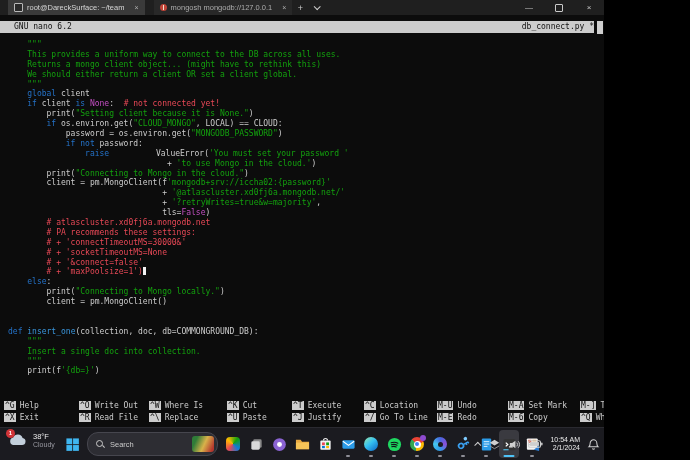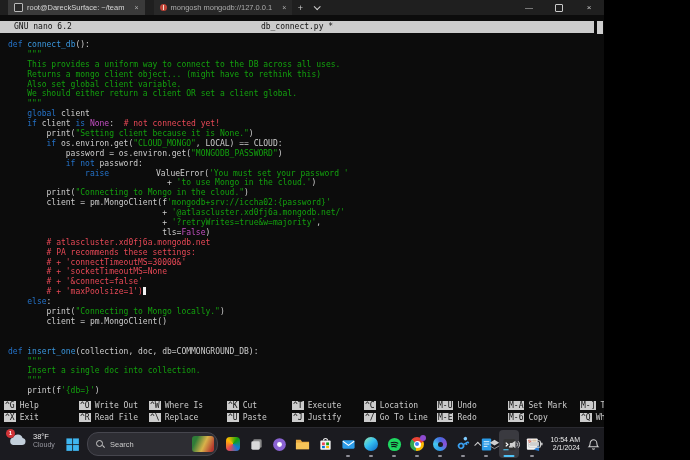--- a/index.html
+++ b/index.html
@@ -20,21 +20,21 @@
   .chev{display:inline-block;width:4px;height:4px;border-right:1px solid #cfcfcf;border-bottom:1px solid #cfcfcf;}
   .chev.down{transform:rotate(45deg) translateY(-1px);}
   .chev.up{transform:rotate(-135deg) translateY(-1px);}
   .wincontrols{margin-left:auto;display:flex;}
   .winbtn{width:30px;display:flex;align-items:center;justify-content:center;color:#c9c9c9;font-size:8px;}
   .winbtn .maxbox{width:6px;height:6px;border:1px solid #c9c9c9;border-radius:1px;}
   
   .nano-header{position:absolute;top:21px;left:0;right:10px;height:12px;background:#cccccc;color:#111;
     font-size:8px;line-height:12px;padding-left:34px;}
   .nano-version{position:absolute;left:14px;}
-  .nano-file{position:absolute;left:0;right:0;text-align:center;}
+  .nano-file{position:absolute;left:0;right:0;text-align:right;}
   .scroll-thumb{position:absolute;top:21px;right:1px;width:6px;height:13px;background:#cfcfcf;}
   .code{position:absolute;top:40px;left:8px;right:12px;}
   .line{height:9.9px;line-height:9.9px;font-size:8px;white-space:pre;}
   .cursor{display:inline-block;width:3px;height:8px;background:#f2f2f2;vertical-align:-1px;}
   .shortcuts{position:absolute;left:4px;right:0;top:399px;display:grid;grid-template-rows:12px 12px;grid-auto-flow:column;
     grid-template-columns:75px 70px 78px 65px 72px 73px 71px 72px auto;}
   .sc{display:flex;align-items:center;gap:4px;font-size:8px;color:#cccccc;white-space:nowrap;}
   .sc .key{background:#cccccc;color:#0c0c0c;padding:0 1px;}
   
   .taskbar{position:absolute;left:0;right:0;bottom:0;height:32px;background:#1b1b20;border-top:1px solid #2a2a30;
@@ -103,25 +103,23 @@
     </div>
   </div>
 
   <div class="nano-header">
     <span class="nano-version">GNU nano 6.2</span>
     <span class="nano-file">db_connect.py *</span>
   </div>
   <div class="scroll-thumb"></div>
 
   <div class="code" id="code">
-      <div class="line"><span style="color: rgb(36, 114, 200);">def</span><span style="color: rgb(204, 204, 204);"> </span><span style="color: rgb(58, 150, 221);">connect_db</span><span style="color: rgb(204, 204, 204);">():</span></div>
       <div class="line"><span style="color: rgb(19, 161, 14);">    """</span></div>
       <div class="line"><span style="color: rgb(19, 161, 14);">    This provides a uniform way to connect to the DB across all uses.</span></div>
       <div class="line"><span style="color: rgb(19, 161, 14);">    Returns a mongo client object... (might have to rethink this)</span></div>
-      <div class="line"><span style="color: rgb(19, 161, 14);">    Also set global client variable.</span></div>
       <div class="line"><span style="color: rgb(19, 161, 14);">    We should either return a client OR set a client global.</span></div>
       <div class="line"><span style="color: rgb(19, 161, 14);">    """</span></div>
       <div class="line"><span style="color: rgb(204, 204, 204);">    </span><span style="color: rgb(36, 114, 200);">global</span><span style="color: rgb(204, 204, 204);"> client</span></div>
       <div class="line"><span style="color: rgb(204, 204, 204);">    </span><span style="color: rgb(36, 114, 200);">if</span><span style="color: rgb(204, 204, 204);"> client </span><span style="color: rgb(36, 114, 200);">is</span><span style="color: rgb(204, 204, 204);"> </span><span style="color: rgb(194, 79, 194);">None</span><span style="color: rgb(204, 204, 204);">:  </span><span style="color: rgb(231, 72, 86);"># not connected yet!</span></div>
       <div class="line"><span style="color: rgb(204, 204, 204);">        print(</span><span style="color: rgb(19, 161, 14);">"Setting client because it is None."</span><span style="color: rgb(204, 204, 204);">)</span></div>
       <div class="line"><span style="color: rgb(204, 204, 204);">        </span><span style="color: rgb(36, 114, 200);">if</span><span style="color: rgb(204, 204, 204);"> os.environ.get(</span><span style="color: rgb(19, 161, 14);">"CLOUD_MONGO"</span><span style="color: rgb(204, 204, 204);">, LOCAL) == CLOUD:</span></div>
       <div class="line"><span style="color: rgb(204, 204, 204);">            password = os.environ.get(</span><span style="color: rgb(19, 161, 14);">"MONGODB_PASSWORD"</span><span style="color: rgb(204, 204, 204);">)</span></div>
       <div class="line"><span style="color: rgb(204, 204, 204);">            </span><span style="color: rgb(36, 114, 200);">if</span><span style="color: rgb(204, 204, 204);"> </span><span style="color: rgb(36, 114, 200);">not</span><span style="color: rgb(204, 204, 204);"> password:</span></div>
       <div class="line"><span style="color: rgb(204, 204, 204);">                </span><span style="color: rgb(36, 114, 200);">raise</span><span style="color: rgb(204, 204, 204); padding-left: 42px;"> ValueError(</span><span style="color: rgb(19, 161, 14);">'You must set your password '</span></div>
       <div class="line"><span style="color: rgb(204, 204, 204);">                                 + </span><span style="color: rgb(19, 161, 14);">'to use Mongo in the cloud.'</span><span style="color: rgb(204, 204, 204);">)</span></div>

